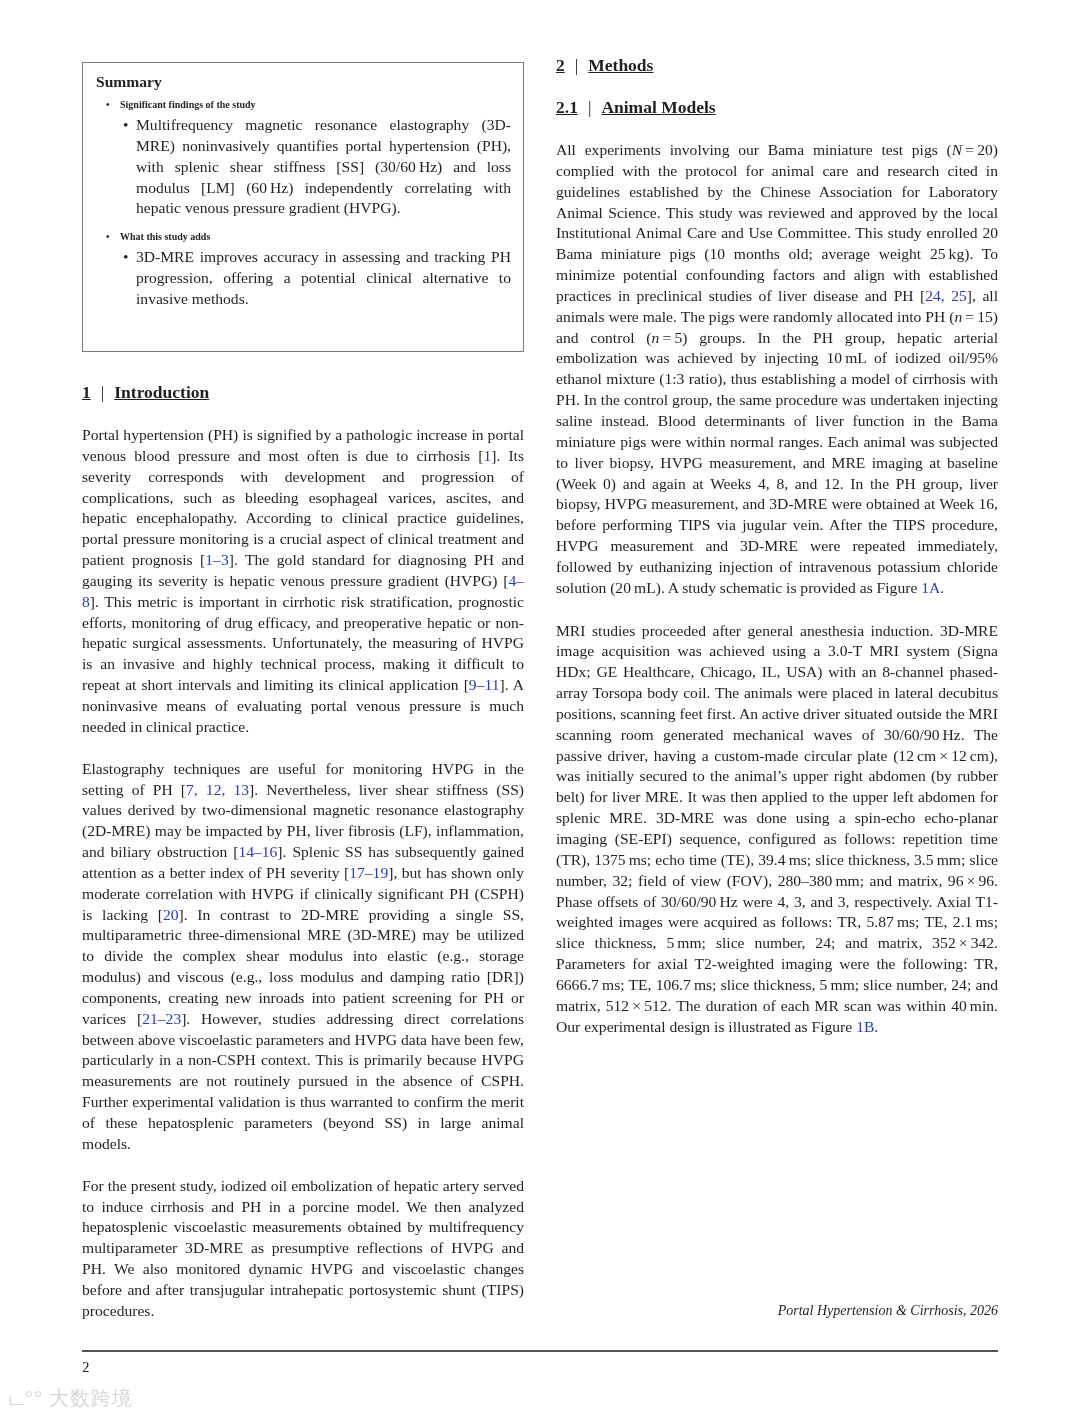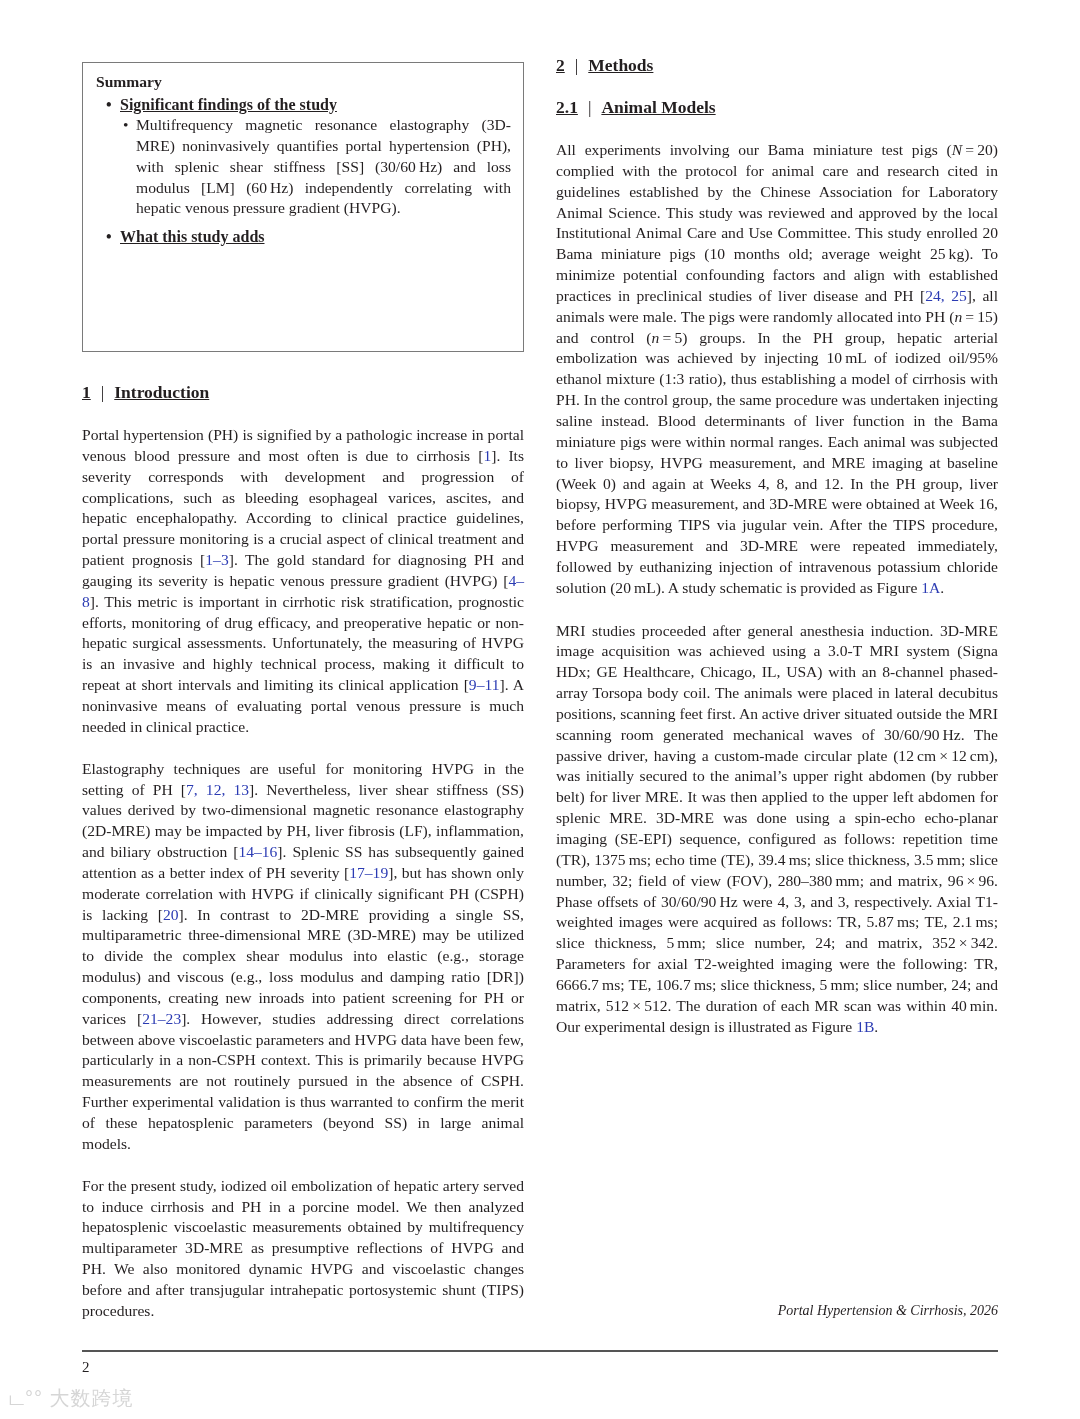--- a/index.html
+++ b/index.html
@@ -15,40 +15,41 @@
     margin: 0; font-size: 15.6px; line-height: 20.85px;
     text-align: justify; hyphens: manual;
   }
   .ref { color: #2b3bb3; }
   .summary-box {
     border: 1.5px solid #7a7a7a;
     padding: 8px 12px 10px 13px;
     height: 290px; box-sizing: border-box;
   }
   .summary-title { font-weight: bold; font-size: 15.6px; line-height: 21px; margin: 0 0 2px 0; }
-  .sum-h { font-weight: bold; font-size: 16px; line-height: 21px; margin: 0; padding-left: 24px; position: relative; text-decoration: underline; }
+  .sum-h { font-weight: bold; font-size: 10px; line-height: 21px; margin: 0; padding-left: 24px; position: relative; }
   .sum-h::before { content: "•"; position: absolute; left: 10px; }
   .sum-item { font-size: 15.6px; line-height: 20.85px; text-align: justify; padding-left: 40px; position: relative; margin: 0 0 7px 0; }
   .sum-item::before { content: "•"; position: absolute; left: 27px; }
   .sec-h { font-weight: bold; font-size: 17.5px; line-height: 21px; margin: 0; text-decoration: underline; }
   .sec-h .sep { font-weight: normal; padding: 0 10px; }
   .footer-rule { position: absolute; left: 82px; top: 1350px; width: 916px; height: 2px; background: #555; }
   .page-num { position: absolute; left: 82px; top: 1359px; font-size: 15px; }
   .journal { position: absolute; right: 82px; top: 1303px; font-size: 14px; font-style: italic; }
-  .watermark { position: absolute; left: 8px; top: 1385px; font-family: Liberation Sans, sans-serif; font-size: 20px; color: #d6d6d6; letter-spacing: 1px; }
+  .watermark { position: absolute; left: 8px; top: 1385px; font-family: Liberation Serif, serif; font-size: 20px; color: #d6d6d6; letter-spacing: 1px; }
 </style>
 </head>
 <body>
 
 <div class="col col-left">
   <div class="summary-box">
     <div class="summary-title">Summary</div>
     <div class="sum-h">Significant findings of the study</div>
     <p class="sum-item">Multifrequency magnetic resonance elastography (3D-MRE) noninvasively quantifies portal hyper­tension (PH), with splenic shear stiffness [SS] (30/​60 Hz) and loss modulus [LM] (60 Hz) independently correlating with hepatic venous pressure gradi­ent (HVPG).</p>
     <div class="sum-h">What this study adds</div>
+    <p class="sum-item">3D-MRE improves accuracy in assessing and tracking PH progression, offering a potential clinical alterna­tive to invasive methods.</p>
   </div>
 
   <h2 class="sec-h" style="margin-top:30px;">
     <span>1</span><span class="sep">|</span><span>Introduction</span>
   </h2>
 
   <p class="body rich" style="margin-top:22px;">Portal hypertension (PH) is signified by a pathologic increase in portal venous blood pressure and most often is due to cirrhosis [<a class="ref">1</a>]. Its severity corresponds with development and progression of complications, such as bleeding esophageal varices, ascites, and hepatic encephalopathy. According to clinical practice guidelines, portal pressure monitoring is a crucial aspect of clinical treatment and patient prognosis [<a class="ref">1–3</a>]. The gold standard for diagnosing PH and gauging its severity is hepatic venous pressure gradient (HVPG) [<a class="ref">4–8</a>]. This metric is important in cirrhotic risk stratification, prognostic efforts, monitoring of drug efficacy, and preoperative hepatic or non-hepatic surgical assessments. Unfortunately, the measuring of HVPG is an invasive and highly technical process, making it difficult to repeat at short intervals and limiting its clinical application [<a class="ref">9–11</a>]. A noninvasive means of evaluating portal venous pressure is much needed in clinical practice.</p>
   <p class="body rich" style="margin-top:21px;">Elastography techniques are useful for monitoring HVPG in the setting of PH [<a class="ref">7, 12, 13</a>]. Nevertheless, liver shear stiffness (SS) values derived by two-dimensional magnetic resonance elasto­graphy (2D-MRE) may be impacted by PH, liver fibrosis (LF), inflammation, and biliary obstruction [<a class="ref">14–16</a>]. Splenic SS has subsequently gained attention as a better index of PH severity [<a class="ref">17–19</a>], but has shown only moderate correlation with HVPG if clinically significant PH (CSPH) is lacking [<a class="ref">20</a>]. In contrast to 2D-MRE providing a single SS, multiparametric three-dimensional MRE (3D-MRE) may be utilized to divide the complex shear modulus into elastic (e.g., storage modulus) and viscous (e.g., loss modulus and damping ratio [DR]) components, creating new in­roads into patient screening for PH or varices [<a class="ref">21–23</a>]. However, studies addressing direct correlations between above viscoelastic parameters and HVPG data have been few, particularly in a non-CSPH context. This is primarily because HVPG measurements are not routinely pursued in the absence of CSPH. Further experi­mental validation is thus warranted to confirm the merit of these hepatosplenic parameters (beyond SS) in large animal models.</p>
   <p class="body rich" style="margin-top:21px;">For the present study, iodized oil embolization of hepatic artery served to induce cirrhosis and PH in a porcine model. We then analyzed hepatosplenic viscoelastic measurements obtained by multifrequency multiparameter 3D-MRE as presumptive reflec­tions of HVPG and PH. We also monitored dynamic HVPG and viscoelastic changes before and after transjugular intrahepatic portosystemic shunt (TIPS) procedures.</p>
 </div>

